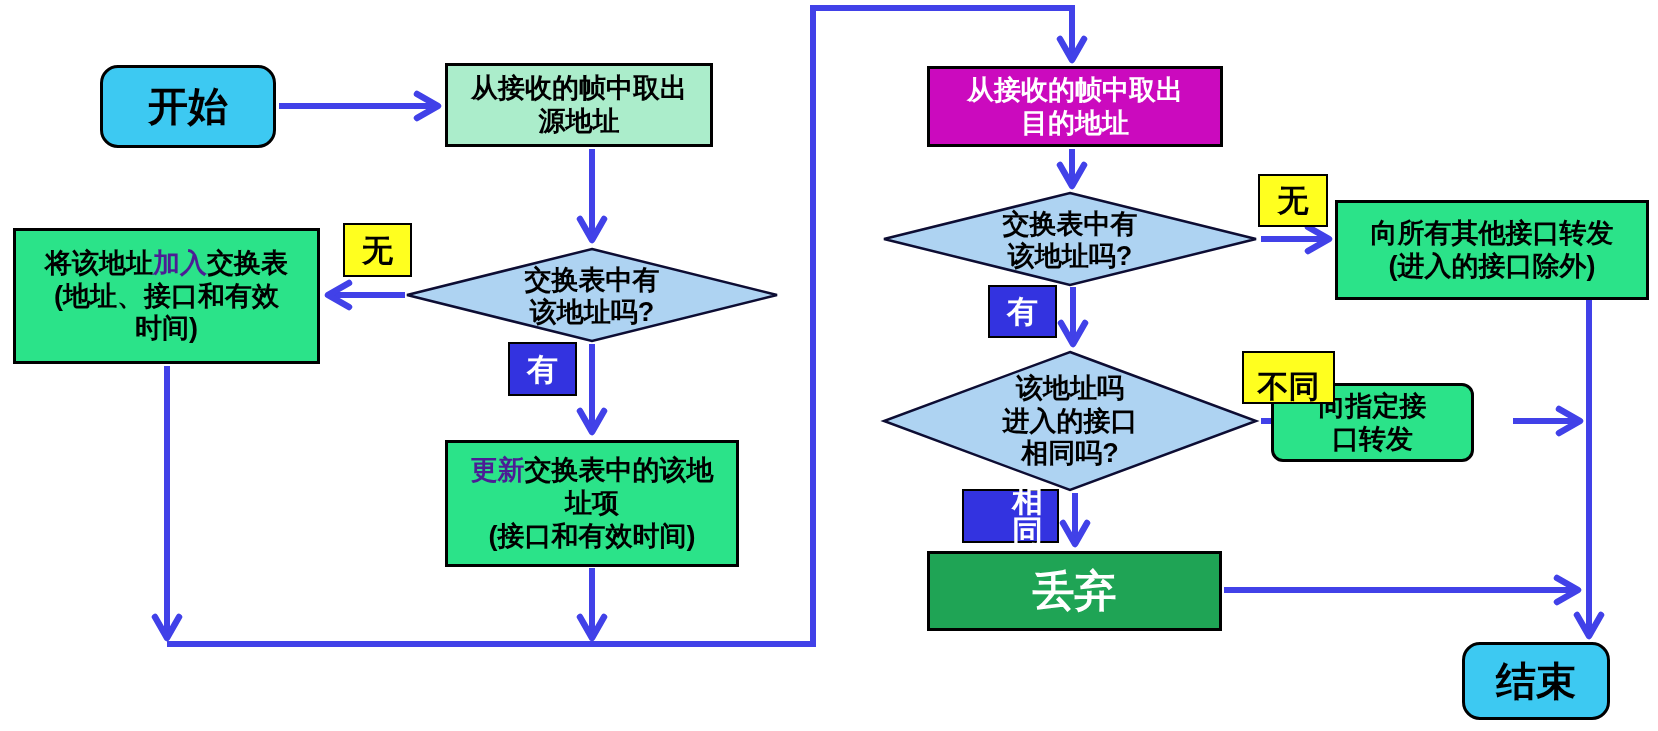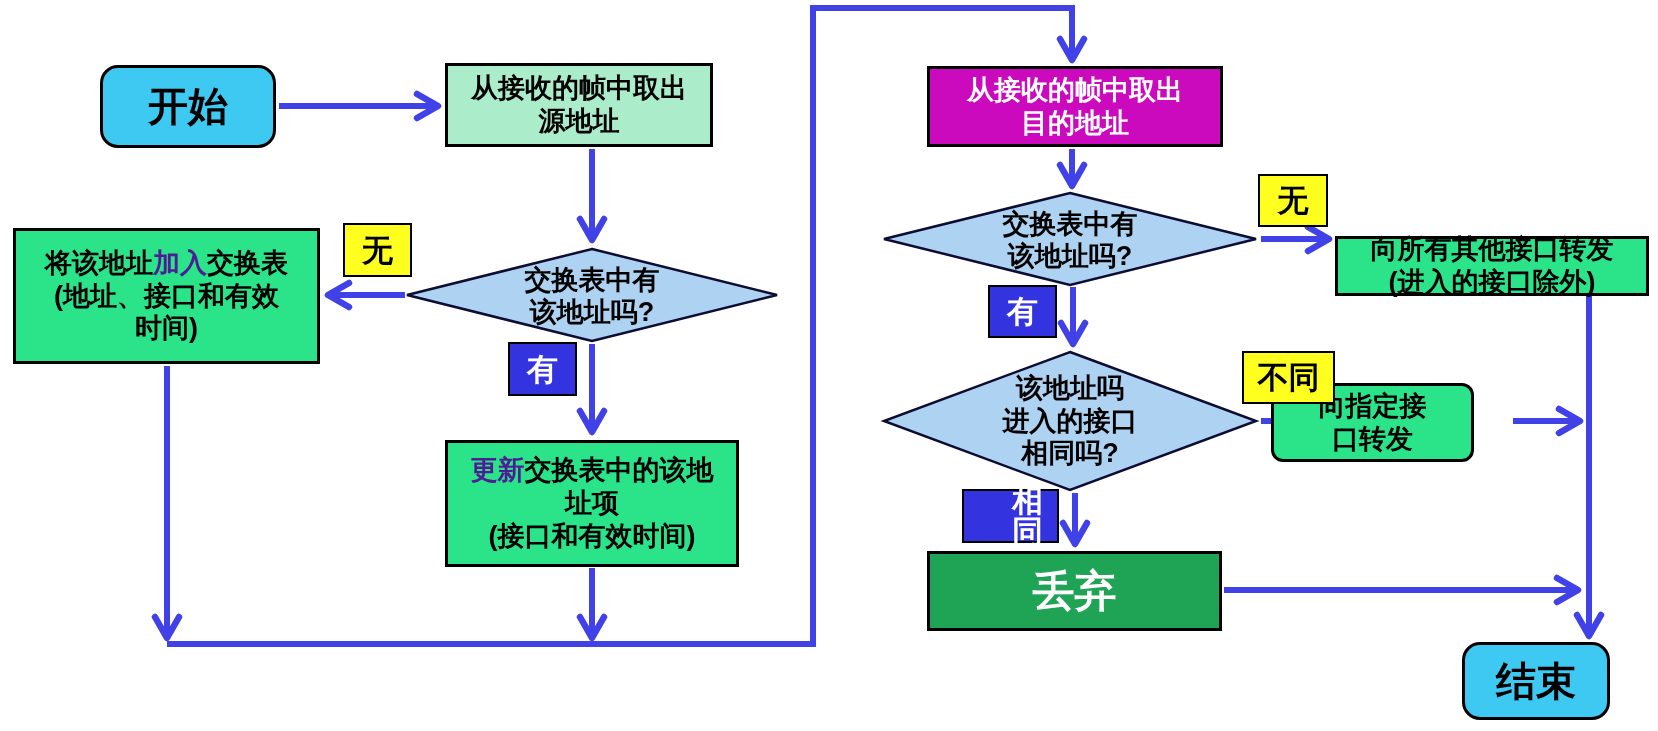--- a/index.html
+++ b/index.html
@@ -71,36 +71,36 @@
     pointer-events: none;
   }
   .red { color: #4c1d95; }
 
   
   #start-node         { left: 100px;  top: 65px;  width: 176px; height: 83px; }
   #extract-source-node{ left: 445px;  top: 63px;  width: 268px; height: 84px; }
   #add-entry-node     { left: 13px;   top: 228px; width: 307px; height: 136px; }
   #update-entry-node  { left: 445px;  top: 440px; width: 294px; height: 127px; }
   #extract-dest-node  { left: 927px;  top: 66px;  width: 296px; height: 81px; }
-  #forward-all-node   { left: 1335px; top: 200px; width: 314px; height: 60px; margin-top: 36px; }
+  #forward-all-node   { left: 1335px; top: 200px; width: 314px; height: 100px; }
   #forward-port-node  { left: 1271px; top: 383px; width: 203px; height: 79px; border-radius: 12px; }
   #discard-node       { left: 927px;  top: 551px; width: 295px; height: 80px; }
   #end-node           { left: 1462px; top: 642px; width: 148px; height: 78px; }
 
   
   #decision-source-text { left: 442px; top: 252px; width: 300px; height: 88px; }
   #decision-dest-text   { left: 920px; top: 197px; width: 300px; height: 86px; }
   #decision-port-text   { left: 920px; top: 357px; width: 300px; height: 128px; }
 
   
   #label-no-1  { left: 343px;  top: 223px; width: 69px; height: 54px; }
   #label-yes-1 { left: 508px;  top: 342px; width: 69px; height: 54px; }
   #label-no-2  { left: 1258px; top: 174px; width: 70px; height: 53px; }
   #label-yes-2 { left: 988px;  top: 285px; width: 69px; height: 53px; }
-  #label-diff  { left: 1242px; top: 351px; width: 93px; height: 53px; }
+  #label-diff  { left: 1242px; top: 351px; width: 93px; height: 53px; align-items: flex-end; }
   #label-same  { left: 962px;  top: 489px; width: 97px; height: 54px; padding-left: 48px; }
 </style>
 </head>
 <body>
 
 <div class="stage">
 
   <svg id="connector-layer" viewBox="0 0 1658 731" xmlns="http://www.w3.org/2000/svg">
     <defs>
       <marker id="arrowhead" viewBox="0 0 32 32" refX="27" refY="16" markerWidth="32" markerHeight="32" markerUnits="userSpaceOnUse" orient="auto">

